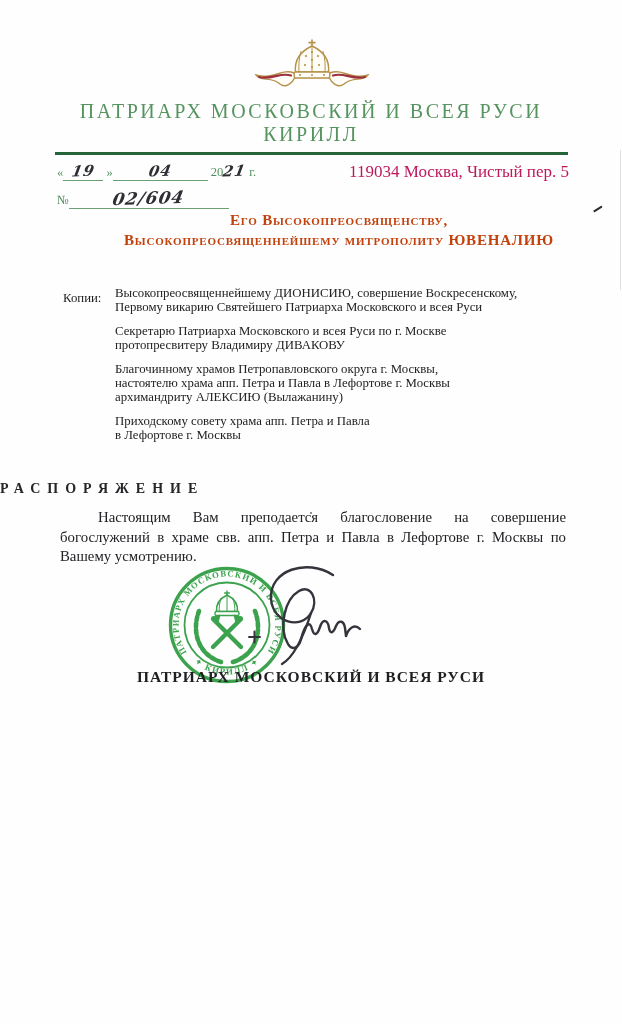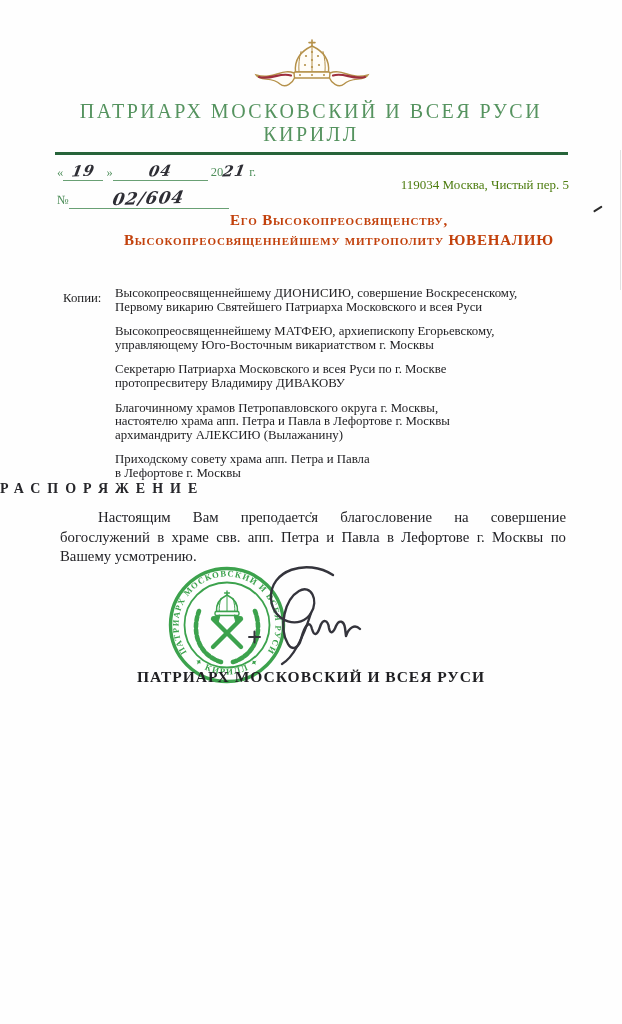--- a/index.html
+++ b/index.html
@@ -20,21 +20,21 @@
   .uline{display:inline-block;border-bottom:1px solid #69a074;text-align:center;vertical-align:baseline;}
   .u-day{width:40px;}
   .u-month{width:95px;}
   .u-num{width:160px;}
   .hand{
     font-family:"DejaVu Serif",serif;font-style:italic;font-weight:700;
     color:#2e2e35;display:inline-block;transform:skewX(-12deg) rotate(-2deg);
     font-size:15px;letter-spacing:1px;
   }
   .hand-num{font-size:17px;}
-  .addr-right{position:absolute;right:53px;top:177px;font-size:13px;color:#4d7c0f;}
+  .addr-right{position:absolute;right:53px;top:162px;font-size:17px;color:#be185d;}
   
   .addressee{
     position:absolute;left:108px;top:211px;width:462px;text-align:center;
     font-weight:700;font-variant:small-caps;font-size:15px;line-height:19.5px;letter-spacing:.8px;color:#c2410c;
   }
   
   .copies{position:absolute;left:63px;top:287px;width:505px;font-size:12.8px;line-height:13.6px;}
   .copies-label{position:absolute;left:0;top:5px;}
   .copies-items{margin-left:52px;}
   .copy-item{white-space:pre-line;margin-bottom:11px;color:#222225;}
@@ -120,22 +120,20 @@
   <div class="addressee">
     <div>Его Высокопреосвященству,</div>
     <div>Высокопреосвященнейшему митрополиту ЮВЕНАЛИЮ</div>
   </div>
 
   <div class="copies">
     <div class="copies-label">Копии:</div>
     <div class="copies-items">
       <div class="copy-item">Высокопреосвященнейшему ДИОНИСИЮ, совершение Воскресенскому,
 Первому викарию Святейшего Патриарха Московского и всея Руси</div>
-      <div class="copy-item">Высокопреосвященнейшему МАТФЕЮ, архиепископу Егорьевскому,
-управляющему Юго-Восточным викариатством г. Москвы</div>
       <div class="copy-item">Секретарю Патриарха Московского и всея Руси по г. Москве
 протопресвитеру Владимиру ДИВАКОВУ</div>
       <div class="copy-item">Благочинному храмов Петропавловского округа г. Москвы,
 настоятелю храма апп. Петра и Павла в Лефортове г. Москвы
 архимандриту АЛЕКСИЮ (Вылажанину)</div>
       <div class="copy-item">Приходскому совету храма апп. Петра и Павла
 в Лефортове г. Москвы</div>
     </div>
   </div>
 

